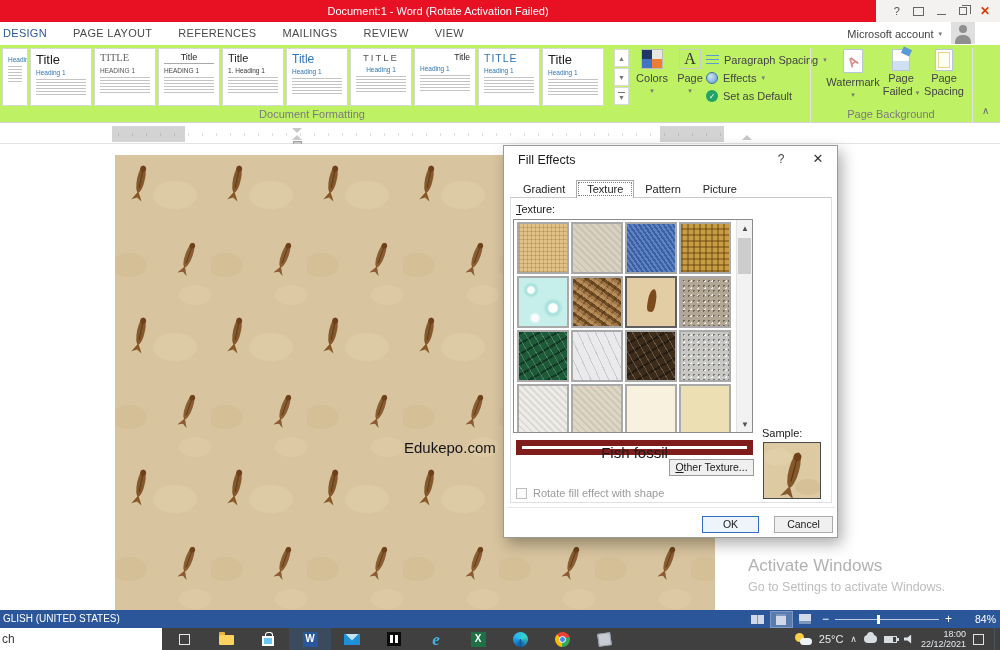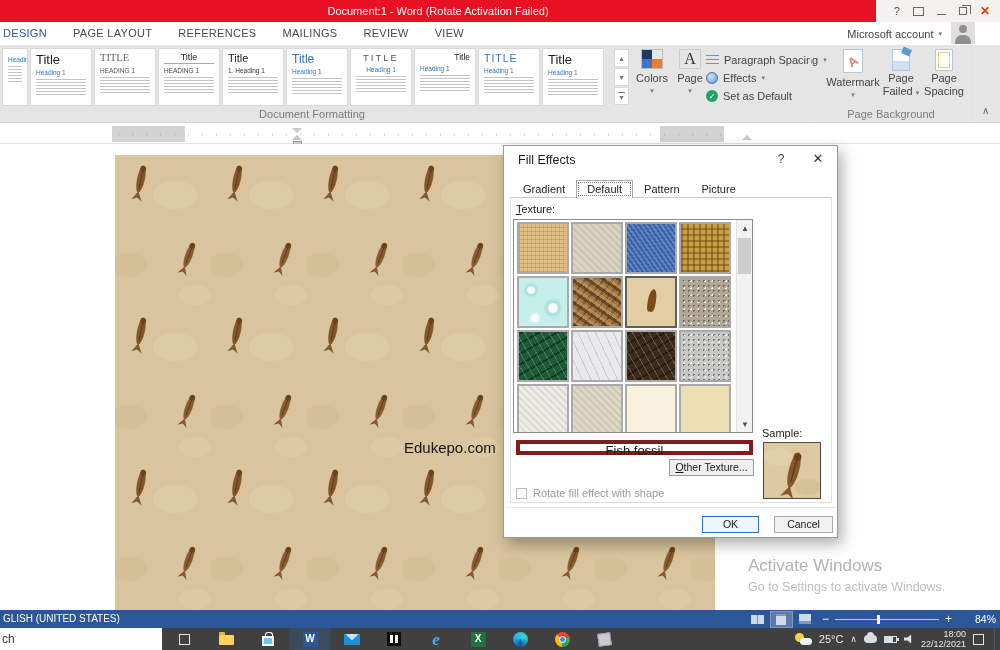--- a/index.html
+++ b/index.html
@@ -25,21 +25,21 @@
   .rtab { padding:0 13px; line-height:23px; font-size:11px; color:#4a4a4a; letter-spacing:.3px; cursor:default; }
   .rtab:first-child { padding-left:3px; }
   .rtab.active { color:#2b579a; }
   .account { position:absolute; right:58px; top:0; height:23px; display:flex; align-items:center; gap:5px; font-size:11px; color:#444; }
   .caret { font-size:7px; color:#777; }
   .avatar { position:absolute; right:25px; top:0; width:24px; height:22px; background:#dfdfdf; overflow:hidden; }
   .avatar::before { content:""; position:absolute; left:8px; top:3px; width:8px; height:8px; border-radius:50%; background:#8f8f8f; }
   .avatar::after { content:""; position:absolute; left:4px; top:13px; width:16px; height:9px; border-radius:7px 7px 0 0; background:#8f8f8f; }
 
   
-  .ribbon { position:absolute; left:0; top:45px; width:1000px; height:78px; background:#e5e5e5; border-bottom:1px solid #d2d2d2; }
+  .ribbon { position:absolute; left:0; top:45px; width:1000px; height:78px; background:#bef264; border-bottom:1px solid #d2d2d2; }
   .gal-strip { position:absolute; left:2px; top:3px; display:flex; gap:2px; }
   .g-item { width:62px; height:58px; border:1px solid #d8d8d8; background:#fff; padding:4px 5px; overflow:hidden; cursor:default; }
   .g-title { font-size:13px; color:#222; line-height:1; white-space:nowrap; }
   .g-head { font-size:6.5px; color:#2e74b5; margin-top:3px; white-space:nowrap; }
   .g-lines { margin-top:3px; height:16px; background:repeating-linear-gradient(180deg,#c4c4c4 0 1px,transparent 1px 3px); }
   .g-item.v-clip { width:26px; }
   .g-item.v-b .g-title { font-size:10.5px; color:#666; font-family:"Liberation Serif",serif; }
   .g-item.v-b .g-head { color:#555; }
   .g-item.v-c .g-title { font-size:9px; text-align:center; border-bottom:1px solid #aaa; padding-bottom:1px; }
   .g-item.v-c .g-head { color:#444; }
@@ -122,21 +122,21 @@
   .v-drops { background-image:radial-gradient(circle at 12px 12px,rgba(255,255,255,.95) 3px,rgba(110,200,195,.4) 5px,transparent 8px),radial-gradient(circle at 34px 30px,rgba(255,255,255,.95) 4px,rgba(110,200,195,.4) 6px,transparent 10px),radial-gradient(circle at 16px 40px,rgba(255,255,255,.9) 3px,transparent 6px); }
   .v-crumple { background-image:repeating-linear-gradient(35deg,rgba(60,35,5,.5) 0 3px,rgba(225,185,125,.35) 3px 6px,transparent 6px 9px),repeating-linear-gradient(-50deg,rgba(60,35,5,.32) 0 2px,transparent 2px 7px); }
   .v-sand { background-image:radial-gradient(rgba(60,50,40,.55) 1px,transparent 1px),radial-gradient(rgba(255,255,255,.75) 1px,transparent 1px); background-size:5px 5px,7px 7px; }
   .v-marble-dark { background-image:repeating-linear-gradient(60deg,rgba(255,255,255,.2) 0 1px,transparent 1px 7px),repeating-linear-gradient(-30deg,rgba(0,0,0,.38) 0 2px,transparent 2px 9px); }
   .v-marble-light { background-image:repeating-linear-gradient(65deg,rgba(120,120,135,.28) 0 1px,transparent 1px 8px); }
   .v-fishtex::after { content:""; position:absolute; left:21px; top:11px; width:8px; height:23px; background:#7c4a1d; border-radius:70% 70% 45% 45%; transform:rotate(10deg); box-shadow:2px 22px 0 -4px #8a5526; }
   .lb-scroll { position:absolute; right:0; top:0; width:16px; height:100%; background:#f2f2f2; border-left:1px solid #e2e2e2; }
   .lb-up,.lb-down { position:absolute; left:0; width:16px; height:16px; background:#f2f2f2; color:#505050; font-size:8px; display:flex; align-items:center; justify-content:center; }
   .lb-up { top:0; } .lb-down { bottom:0; }
   .lb-thumb { position:absolute; left:1px; top:18px; width:13px; height:36px; background:#cdcdcd; }
-  .name-box { position:absolute; left:12px; top:294px; width:237px; height:15px; border:4px solid #7f1d1d; text-align:center; line-height:13px; font-size:13px; }
+  .name-box { position:absolute; left:12px; top:294px; width:237px; height:15px; border:6px solid #7f1d1d; text-align:center; line-height:13px; font-size:15px; }
   .other-btn { position:absolute; left:165px; top:313px; width:85px; height:17px; border:1px solid #9a9a9a; background:#efefef; font-size:10.5px; text-align:center; line-height:15px; cursor:default; }
   .other-btn u { text-decoration:underline; }
   .rotate-row { position:absolute; left:12px; top:341px; display:flex; align-items:center; gap:6px; color:#9b9b9b; }
   .chk { width:11px; height:11px; border:1px solid #bdbdbd; background:#fbfbfb; }
   .sample-label { position:absolute; left:258px; top:281px; }
   .sample-box { position:absolute; left:259px; top:296px; width:58px; height:57px; border:1px solid #4a4a4a; overflow:hidden; }
   .dlg-sep { position:absolute; left:2px; top:361px; width:329px; height:1px; background:#e8e8e8; }
   .dlg-btn { position:absolute; top:370px; height:17px; font-size:10.5px; text-align:center; line-height:15px; cursor:default; }
   .ok-btn { left:198px; width:57px; border:1px solid #2f6fc1; background:#edf4fc; }
   .cancel-btn { left:270px; width:59px; border:1px solid #ababab; background:#f0f0f0; }
@@ -422,21 +422,21 @@
   </div>
 
   <div class="dialog">
     <div class="dlg-title">Fill Effects</div>
     <div class="dlg-help">?</div>
     <div class="dlg-close">✕</div>
 
     <div class="dlg-tabs">
 
     <div class="dtab"><span>Gradient</span></div>
-        <div class="dtab active"><span>Default</span></div>
+        <div class="dtab active"><span>Texture</span></div>
         <div class="dtab"><span>Pattern</span></div>
         <div class="dtab"><span>Picture</span></div>
       </div>
     <div class="dlg-frame"></div>
 
     <div class="texture-label"><u>T</u><span>exture:</span></div>
 
     <div class="listbox">
       <div class="swatches">
 

